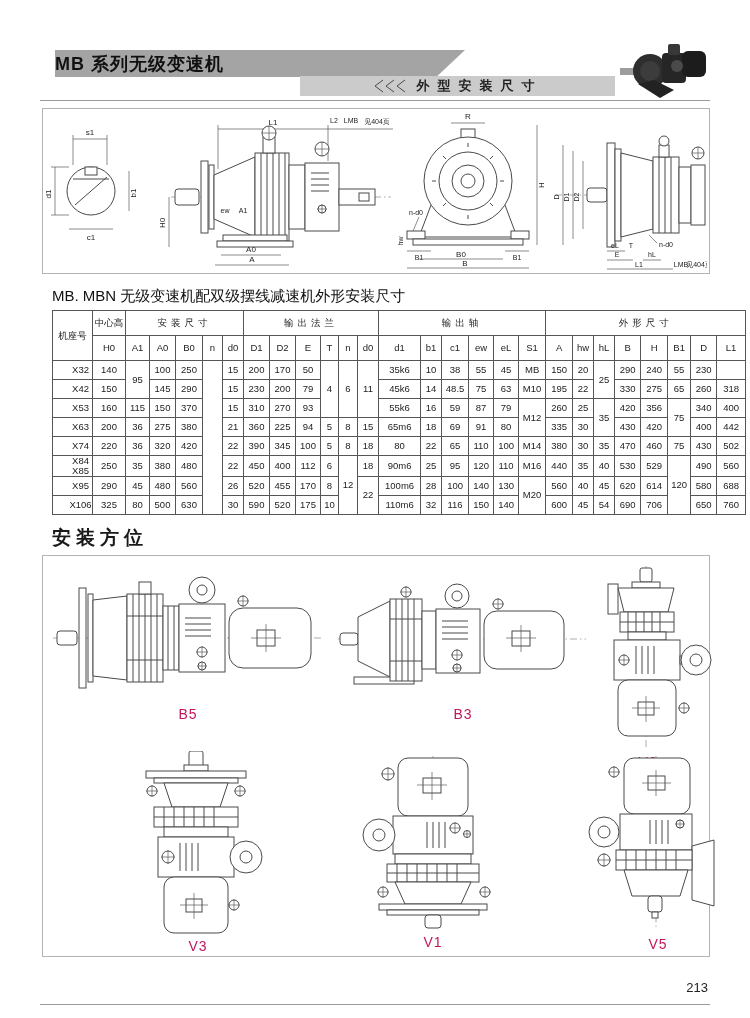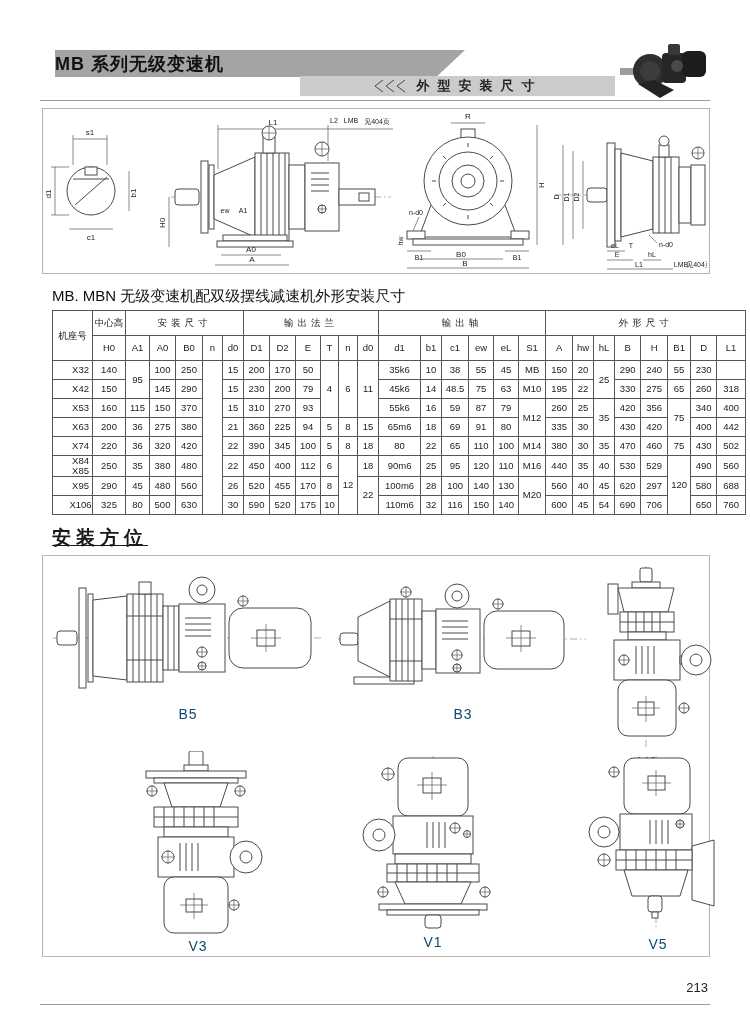--- a/index.html
+++ b/index.html
@@ -34,21 +34,21 @@
   td.fc{white-space:pre-line;padding-left:16px;}
 
   
   svg{display:block;}
   .ln{stroke:#4a4a4a;stroke-width:1;fill:none;}
   .shp{stroke:#4a4a4a;stroke-width:1;fill:#fff;}
   .cl{stroke:#8a8a8a;stroke-width:0.7;stroke-dasharray:7 3 1.5 3;fill:none;}
   .dim{stroke:#5a5a5a;stroke-width:0.7;fill:none;}
   text.dim-label{font-size:8px;fill:#222;font-family:"Liberation Sans",sans-serif;}
   text.dim-label.small{font-size:7px;}
-  .drawing-label{position:absolute;font-size:14px;color:#0c4a6e;text-align:center;letter-spacing:1px;}
+  .drawing-label{position:absolute;font-size:14px;color:#be185d;text-align:center;letter-spacing:1px;}
   .page-number{right:42px;top:980px;font-size:13px;color:#222;}
 </style>
 </head>
 <body>
 
 <div class="abs band-dark">
   <span class="page-title">MB 系列无级变速机</span>
 </div>
 <div class="abs band-light">
   <svg width="34" height="14" viewBox="0 0 34 14">
@@ -447,21 +447,21 @@
           <td>100m6</td>
           <td>28</td>
           <td>100</td>
           <td>140</td>
           <td>130</td>
           <td rowspan="2">M20</td>
           <td>560</td>
           <td>40</td>
           <td>45</td>
           <td>620</td>
-          <td>297</td>
+          <td>614</td>
           <td>580</td>
           <td>688</td>
         </tr>
         <tr>
           <td class="fc">X106</td>
           <td>325</td>
           <td>80</td>
           <td>500</td>
           <td>630</td>
           <td>30</td>
@@ -479,21 +479,21 @@
           <td>54</td>
           <td>690</td>
           <td>706</td>
           <td>650</td>
           <td>760</td>
         </tr>
       </tbody>
   </table>
 </div>
 
-<div class="abs orient-title" style="left:52px;top:525px;text-decoration:underline;">安装方位</div>
+<div class="abs orient-title" style="left:52px;top:525px;">安装方位</div>
 
 <div class="abs panel panel-orient">
 
   <svg class="abs" style="left:10px;top:18px;" width="270" height="128" viewBox="0 0 270 128">
     <line x1="0" y1="64" x2="268" y2="64" class="cl"></line>
     <rect x="4" y="57" width="20" height="14" rx="3" class="shp"></rect>
     <rect x="26" y="14" width="7" height="100" class="shp"></rect>
     <rect x="35" y="20" width="5" height="88" class="shp"></rect>
     <polygon points="40,26 74,22 74,106 40,102" class="shp"></polygon>
     <rect x="74" y="20" width="36" height="88" class="shp"></rect>

